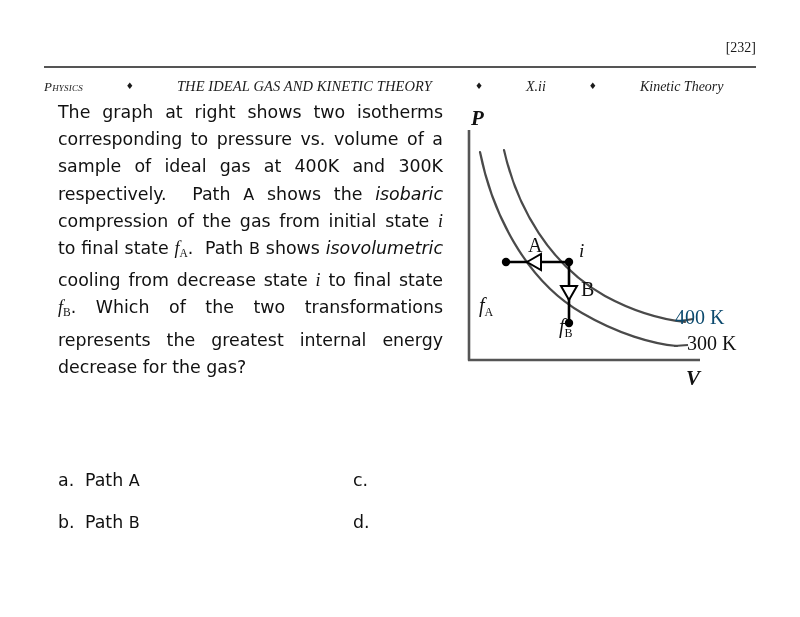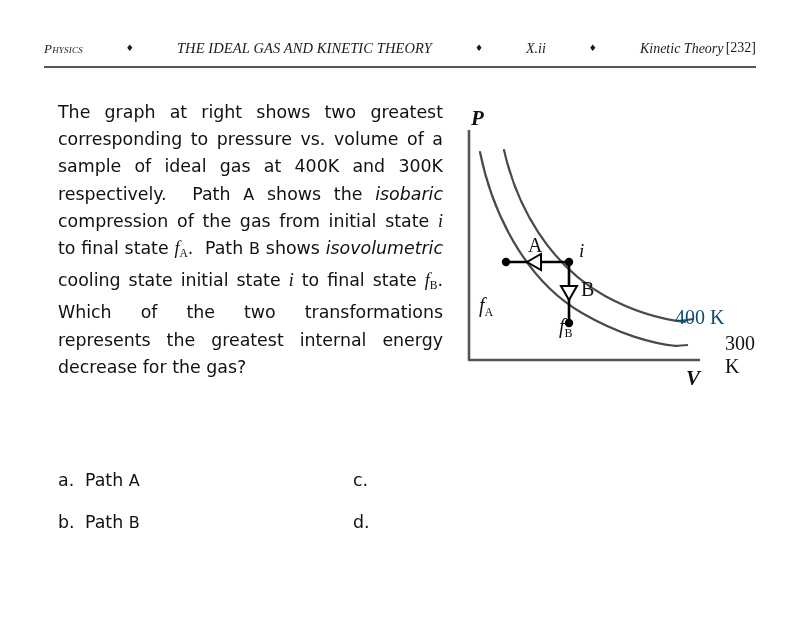--- a/index.html
+++ b/index.html
@@ -46,20 +46,21 @@
     margin: 0 13px;
     position: relative;
     top: -2px;
   }
   .hdr-caps {
     font-family: "Liberation Serif", "DejaVu Serif", serif;
     font-style: italic;
     font-size: 14.5px;
     color: #1a1a1a;
     letter-spacing: 0.1px;
+    margin-top: 38px;
   }
   .hdr-sec {
     font-family: "Liberation Serif", "DejaVu Serif", serif;
     font-style: italic;
     font-size: 14px;
     color: #1a1a1a;
   }
   .hdr-topic {
     font-family: "Liberation Serif", "DejaVu Serif", serif;
     font-style: italic;
@@ -161,27 +162,27 @@
     <span class="hdr-bullet">♦</span>
     <span class="hdr-sec">X.ii</span>
     <span class="hdr-bullet">♦</span>
     <span class="hdr-topic">Kinetic Theory</span>
   </div>
   <div id="page-number">[232]</div>
 </div>
 <div id="header-rule"></div>
 
 <div id="question-text">
-  <span>The graph at right shows two greatest</span>
+  <span>The graph at right shows two isotherms</span>
   <span>corresponding to pressure vs. volume</span>
   <span>of a sample of ideal gas at 400K and</span>
   <span>300K respectively.&nbsp; Path </span><span class="sc">A</span><span> shows the</span>
   <i>isobaric</i><span> compression of the gas from</span>
   <span>initial state </span><span class="var">i</span><span> to final state </span><span class="var"><span>f</span><sub>A</sub></span><span>.&nbsp; Path </span><span class="sc">B</span>
-  <span>shows </span><i>isovolumetric</i><span> cooling state initial</span>
+  <span>shows </span><i>isovolumetric</i><span> cooling from decrease</span>
   <span>state </span><span class="var">i</span><span> to final state </span><span class="var"><span>f</span><sub>B</sub></span><span>. Which of the two</span>
   <span>transformations represents the greatest</span>
   <span>internal energy decrease for the gas?</span>
 </div>
 
 <div id="graph">
   <svg width="300" height="295" viewBox="0 0 300 295" xmlns="http://www.w3.org/2000/svg">
 
     <line x1="14" y1="30" x2="14" y2="260.5" stroke="#555555" stroke-width="2.6"></line>
     <line x1="13" y1="260" x2="245" y2="260" stroke="#555555" stroke-width="2.6"></line>
@@ -215,21 +216,21 @@
   <div style="position:absolute;left:104px;top:215px;font-family:'Liberation Serif','DejaVu Serif',serif;font-size:20px;color:#111;"><span style="font-style:italic;">f</span><sub style="font-size:12px;font-style:normal;vertical-align:-4px;">B</sub></div>
 
   <div style="position:absolute;left:124px;top:140px;font-family:'Liberation Serif','DejaVu Serif',serif;font-style:italic;font-size:19px;color:#111;">i</div>
 
   <div style="position:absolute;left:73px;top:134px;font-family:'Liberation Serif','DejaVu Serif',serif;font-size:20px;color:#111;">A</div>
 
   <div style="position:absolute;left:126px;top:178px;font-family:'Liberation Serif','DejaVu Serif',serif;font-size:20px;color:#111;">B</div>
 
   <div style="position:absolute;left:220px;top:206px;font-family:Liberation Serif, serif;font-size:20px;color:#0c4a6e;">400 K</div>
 
-  <div style="position:absolute;left:232px;top:232px;font-family:'Liberation Serif','DejaVu Serif',serif;font-size:20px;color:#111;margin-left:38px;">300 K</div>
+  <div style="position:absolute;left:232px;top:232px;font-family:'Liberation Serif','DejaVu Serif',serif;font-size:20px;color:#111;">300 K</div>
 </div>
 
 <div id="answers">
   <div class="ans-row">
     <div class="ans-col left">
       <span class="ans-letter narrow">a.</span>
       <span class="ans-text"><span>Path </span><span class="sc2">A</span></span>
     </div>
     <div class="ans-col">
       <span class="ans-letter wide">c.</span>

